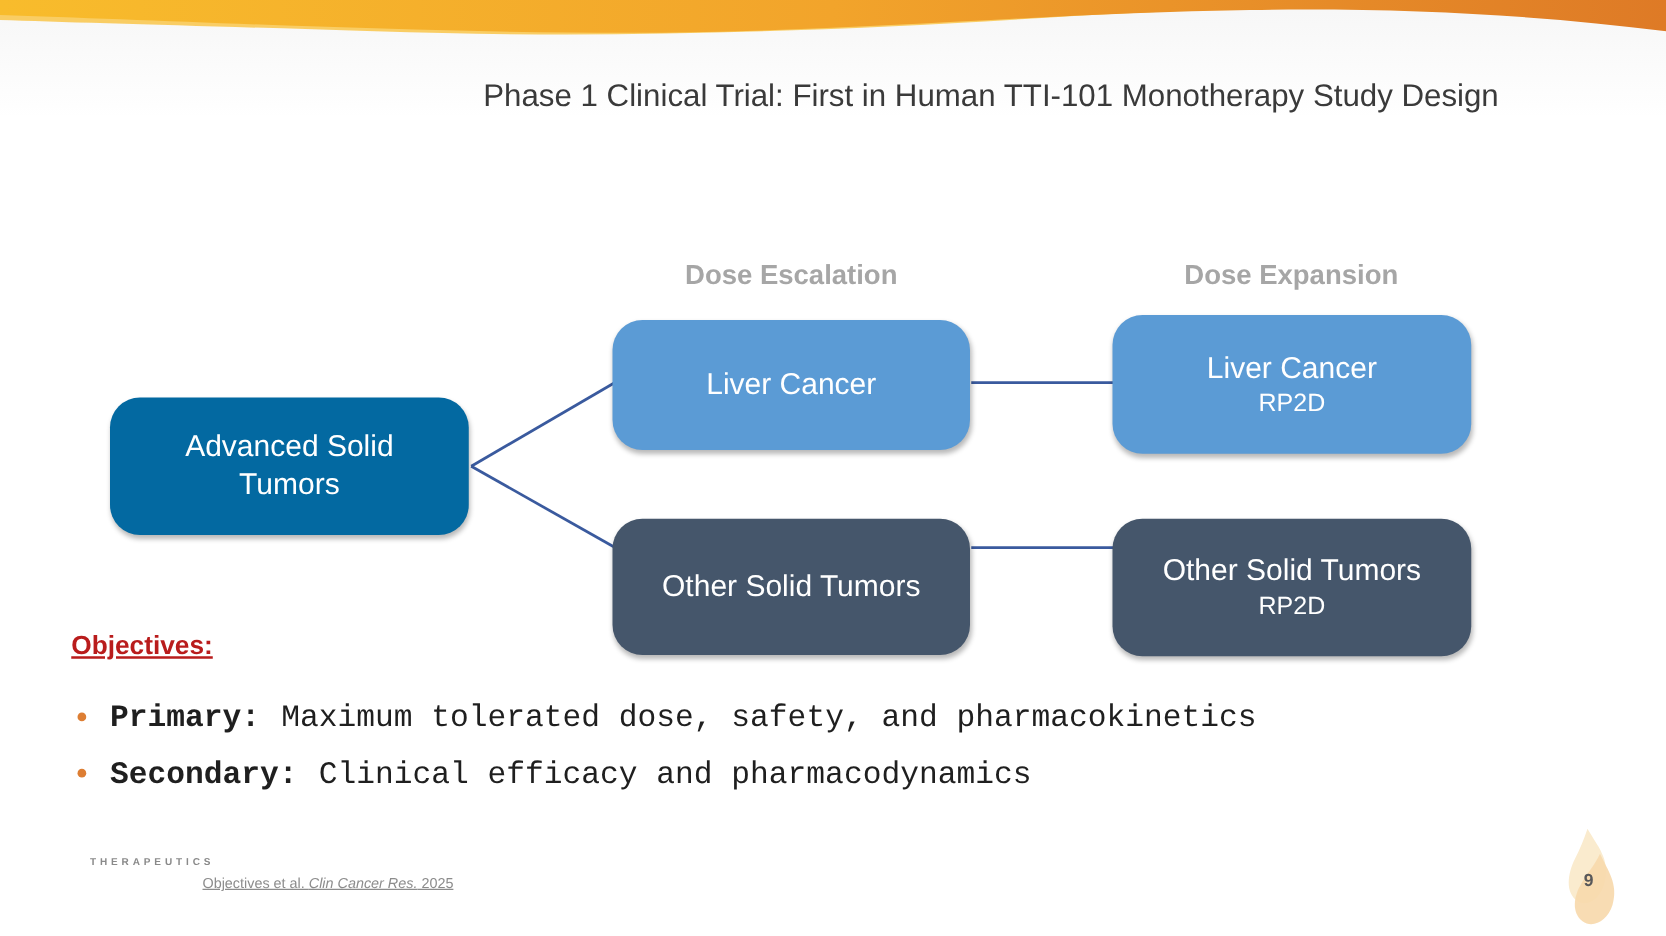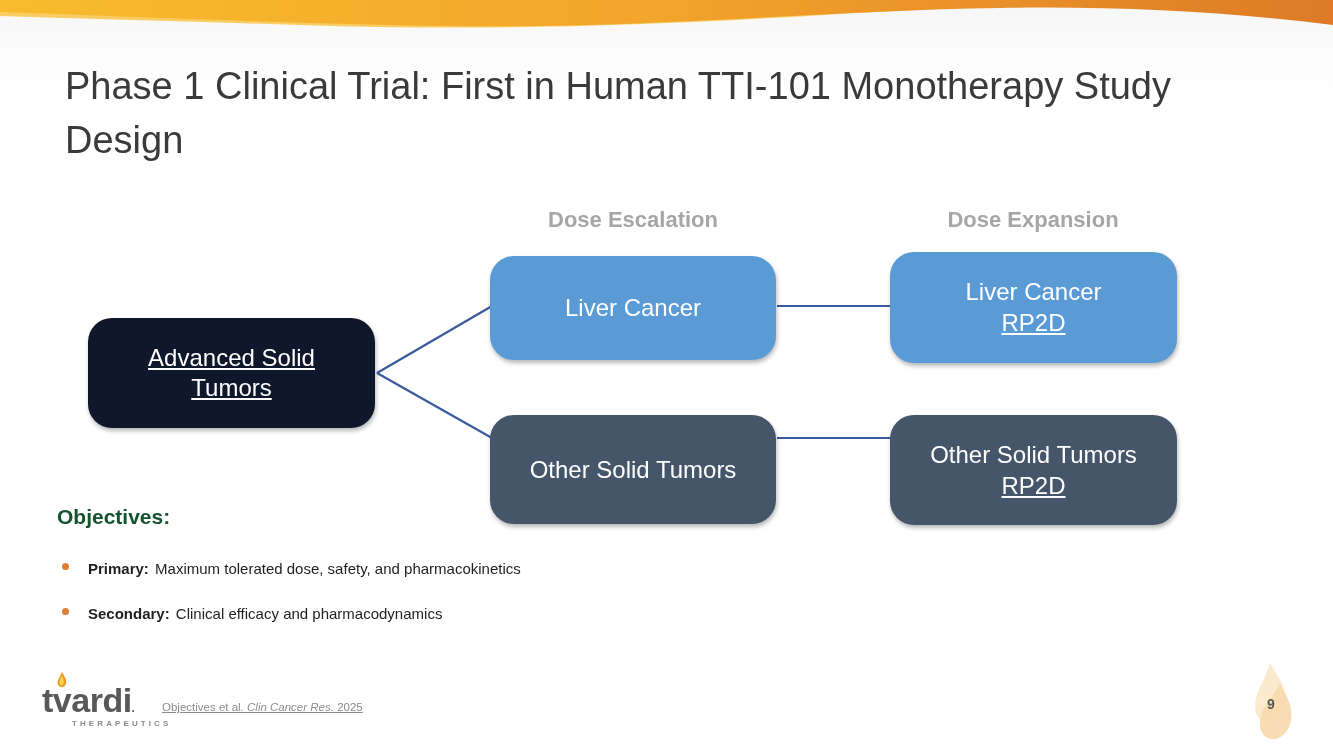--- a/index.html
+++ b/index.html
@@ -7,40 +7,40 @@
     position:relative;
     width:1333px;height:749px;
     background:#ffffff;
     overflow:hidden;
     font-family:"Liberation Sans","DejaVu Sans",sans-serif;
   }
   .top-tint{position:absolute;top:0;left:0;width:100%;height:95px;
     background:linear-gradient(180deg,rgba(130,130,130,0.07),rgba(255,255,255,0));z-index:0;}
   .wave{position:absolute;top:0;left:0;z-index:1;}
   .slide-title{
-    position:absolute;left:65px;top:60px;width:1150px;
-    font-size:38px;line-height:1.42;color:#3a3a3a;z-index:2;
+    position:absolute;left:49px;top:60px;width:1150px;
+    font-size:25px;line-height:1.42;color:#3a3a3a;z-index:2;text-align:right;
   }
   .col-header{
     position:absolute;top:207px;width:300px;text-align:center;
     font-size:22px;font-weight:bold;color:#a6a6a6;z-index:2;
   }
   .connectors{position:absolute;top:0;left:0;z-index:1;pointer-events:none;}
   .box{
     position:absolute;z-index:2;box-sizing:border-box;
     display:flex;flex-direction:column;align-items:center;justify-content:center;
     border-radius:24px;color:#ffffff;font-size:24px;line-height:1.25;text-align:center;
     box-shadow:1px 3px 4px rgba(0,0,0,0.28);
   }
-  .box-gray{background:#0f172a;padding:16px 38px;text-decoration:underline;}
+  .box-gray{background:#0369a1;padding:16px 38px;}
   .box-light{background:#5b9bd5;}
   .box-dark{background:#45566b;margin-top:32px;}
-  .box-sublabel{font-size:24px;margin-top:1px;text-decoration:underline;}
-  .obj-heading{position:absolute;left:57px;top:505px;font-size:21px;font-weight:bold;color:#14532d;z-index:2;}
-  .bullet{position:absolute;left:62px;display:flex;align-items:baseline;font-size:15px;color:#1f1f1f;z-index:2;}
+  .box-sublabel{font-size:20px;margin-top:1px;}
+  .obj-heading{position:absolute;left:57px;top:505px;font-size:21px;font-weight:bold;color:#b91c1c;z-index:2;text-decoration:underline;}
+  .bullet{position:absolute;left:62px;display:flex;align-items:baseline;font-size:25px;color:#1f1f1f;z-index:2;font-family:Liberation Mono, monospace;}
   .bullet .dot{flex:none;width:7px;height:7px;border-radius:50%;background:#dd7e33;margin-right:19px;position:relative;top:-4px;}
   .bullet b{margin-right:2px;}
   .logo{position:absolute;left:42px;top:683px;z-index:2;}
   .logo-word{font-size:34px;font-weight:bold;letter-spacing:-0.5px;color:#57585a;line-height:1;}
   .v-wrap{position:relative;display:inline-block;}
   .v-flame{position:absolute;top:-11px;left:50%;transform:translateX(-50%);}
   .logo-tm{font-size:12px;vertical-align:baseline;}
   .logo-sub{font-size:8px;letter-spacing:3.1px;color:#8a8a8a;margin:2px 0 0 30px;font-weight:bold;}
   .citation{
     position:absolute;left:162px;top:701px;z-index:2;
@@ -112,24 +112,20 @@
     <span class="dot"></span>
     <span><b>Primary:</b><span> Maximum tolerated dose, safety, and pharmacokinetics</span></span>
   </div>
 
   <div class="bullet" style="top:605px;">
     <span class="dot"></span>
     <span><b>Secondary:</b><span> Clinical efficacy and pharmacodynamics</span></span>
   </div>
 
   <div class="logo">
-    <div class="logo-word"><span>t</span><span class="v-wrap"><span>v</span><svg class="v-flame" width="13" height="17" viewBox="0 0 13 17">
-            <path d="M6.5,0 C8.5,4 11.5,7 10.5,11.5 C9.7,14.6 6.5,16 4.3,14.8 C1.6,13.3 1.7,9.6 3.2,6.6 C4.3,4.4 5.5,2.6 6.5,0 Z" fill="#F2991F"></path>
-            <path d="M6.2,3.5 C7.2,5.8 8.8,7.8 8.2,10.8 C7.7,13.1 5.8,13.9 4.9,13 C3.5,11.6 4,8.6 5,6.6 Z" fill="#FBD34C"></path>
-          </svg></span><span>ardi</span><span class="logo-tm">.</span></div>
     <div class="logo-sub">THERAPEUTICS</div>
   </div>
 
   <a class="citation"><span>Objectives et al. </span><span class="journal">Clin Cancer Res.</span><span> 2025</span></a>
 
   <svg class="page-flame" width="62" height="84" viewBox="0 0 62 84">
     <path d="M28,0 C36,14 46,24 42,42 C39,56 28,63 20,58 C10,51 12,36 18,24 C22,16 25,9 28,0 Z" fill="#FAEBCE"></path>
     <path d="M38,20 C44,33 53,44 48,61 C44,74 32,80 24,74 C15,67 17,54 23,44 C28,35 34,29 38,20 Z" fill="#F7D9AD" opacity="0.92"></path>
   </svg>
   <div class="page-number">9</div>

